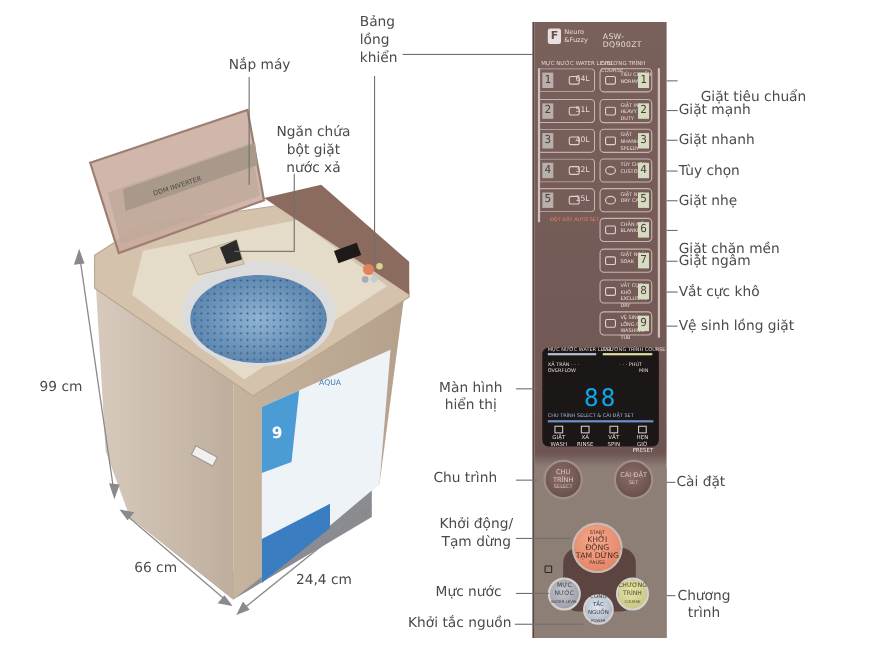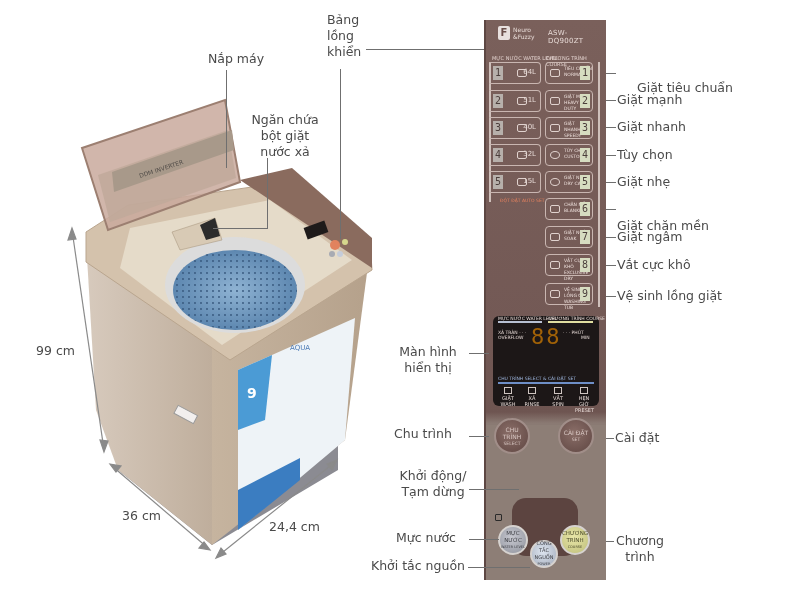--- a/index.html
+++ b/index.html
@@ -28,21 +28,21 @@
   .vol { position: absolute; right: 4px; top: 5px; font-size: 7px; color: #e5d8d4; }
   .ico { position: absolute; width: 10px; height: 8px; border: 1px solid #e0d2ce; border-radius: 2px; }
   .rl { position: absolute; left: 18px; top: 3px; font-size: 4.5px; color: #eadcd8; line-height: 6px; }
   .rail { position: absolute; left: 112px; width: 2px; background: #cfc0bb; }
   .lrail { position: absolute; left: 3px; width: 2px; background: #cfc0bb; }
 
   .display { position: absolute; left: 7px; top: 296px; width: 106px; height: 90px; background: #1c1717; border-radius: 6px; }
   .disp-tab1 { position: absolute; left: 5px; top: 5px; width: 44px; height: 2px; background: #b7c0d2; }
   .disp-tab2 { position: absolute; left: 55px; top: 5px; width: 45px; height: 2px; background: #e0dea0; }
   .dtxt { position: absolute; font-size: 4.5px; color: #e4d8d4; white-space: nowrap; }
-  .seg { position: absolute; left: 38px; top: 8px; font-family: "DejaVu Sans Mono", monospace; font-size: 22px; color: #a16207; letter-spacing: 2px; }
+  .seg { position: absolute; left: 38px; top: 34px; font-family: "DejaVu Sans Mono", monospace; font-size: 22px; color: #0ea5e9; letter-spacing: 2px; }
   .disp-bar { position: absolute; left: 5px; top: 66px; width: 96px; height: 2px; background: #6e8fc7; }
   .step { position: absolute; top: 71px; width: 18px; text-align: center; font-size: 5px; color: #e8dcd8; }
   .step .b { display: block; margin: 0 auto 1px; width: 8px; height: 7px; border: 1px solid #cfc5c1; }
   .btn { position: absolute; border-radius: 50%; text-align: center; display: flex; flex-direction: column; align-items: center; justify-content: center; font-size: 6px; line-height: 7px; }
   .btn.brown { width: 36px; height: 36px; background: radial-gradient(circle at 45% 40%, #8a6e68, #5f4642); border: 2px solid #a18e89; color: #d9c8c4; }
   .btn.start { width: 46px; height: 46px; background: radial-gradient(circle at 45% 35%, #f4a98b, #e07a5f); border: 2px solid #c9bab4; color: #4a2a22; font-size: 7px; }
   .btn.water { width: 30px; height: 30px; background: radial-gradient(circle at 45% 40%, #c7c8d0, #8f929c); border: 2px solid #d6d2cf; color: #3d3e44; font-size: 5.5px; }
   .btn.power { width: 28px; height: 28px; background: radial-gradient(circle at 45% 40%, #dde4ef, #a3acbb); border: 2px solid #d6d2cf; color: #3d3e44; font-size: 5px; }
   .btn.course { width: 30px; height: 30px; background: radial-gradient(circle at 45% 40%, #e8e6a8, #bdbd79); border: 2px solid #d6d2cf; color: #4a4a2a; font-size: 5.5px; }
   .under { position: absolute; left: 26px; top: 478px; width: 66px; height: 58px; background: #5c4440; border-radius: 14px; }
@@ -134,21 +134,21 @@
 
 <div class="label" style="left:327px;top:12px;">
   <div>Bảng</div>
   <div>lồng</div>
   <div>khiển</div>
 </div>
 <div class="line" style="left:366px;top:49px;width:118px;height:1px;"></div>
 <div class="line" style="left:340px;top:69px;width:1px;height:170px;"></div>
 
 <div class="label" style="left:36px;top:343px;">99 cm</div>
-<div class="label" style="left:122px;top:508px;">36 cm</div>
+<div class="label" style="left:122px;top:508px;">66 cm</div>
 <div class="label" style="left:269px;top:519px;">24,4 cm</div>
 
 <div class="panel">
   <div class="panel-lower"></div>
 
   <div class="brand">
     <span class="f">F</span>
     <span class="nf"><span>Neuro</span><br><span>&amp;Fuzzy</span></span>
     <span class="model">ASW-DQ900ZT</span>
   </div>
@@ -252,20 +252,26 @@
     <span>CHU</span>
       <span>TRÌNH</span>
       <span style="font-size:4.5px">SELECT</span>
   </div>
   <div class="btn brown" style="left:72px;top:398px;">
     <span>CÀI ĐẶT</span>
       <span style="font-size:4.5px">SET</span>
   </div>
 
   <div class="under"></div>
+  <div class="btn start" style="left:34px;top:455px;">
+    <span style="font-size:4.5px">START</span>
+    <span>KHỞI ĐỘNG</span>
+    <span>TẠM DỪNG</span>
+    <span style="font-size:4.5px">PAUSE</span>
+  </div>
   <div style="position:absolute;left:9px;top:494px;width:7px;height:7px;border:1px solid #2a2a2a;border-radius:1px;"></div>
   <div class="btn water" style="left:12px;top:505px;">
     <span>MỰC</span>
       <span>NƯỚC</span>
       <span style="font-size:3.5px">WATER LEVEL</span>
   </div>
   <div class="btn power" style="left:44px;top:520px;">
     <span>CÔNG TẮC</span>
       <span>NGUỒN</span>
       <span style="font-size:3.5px">POWER</span>

